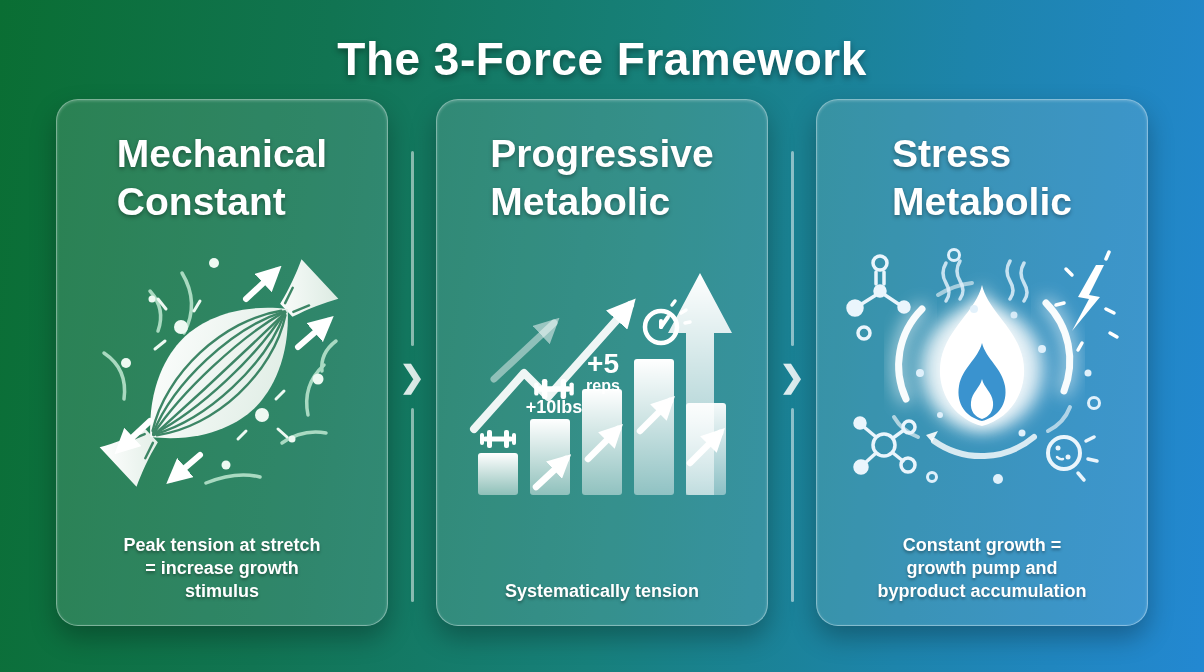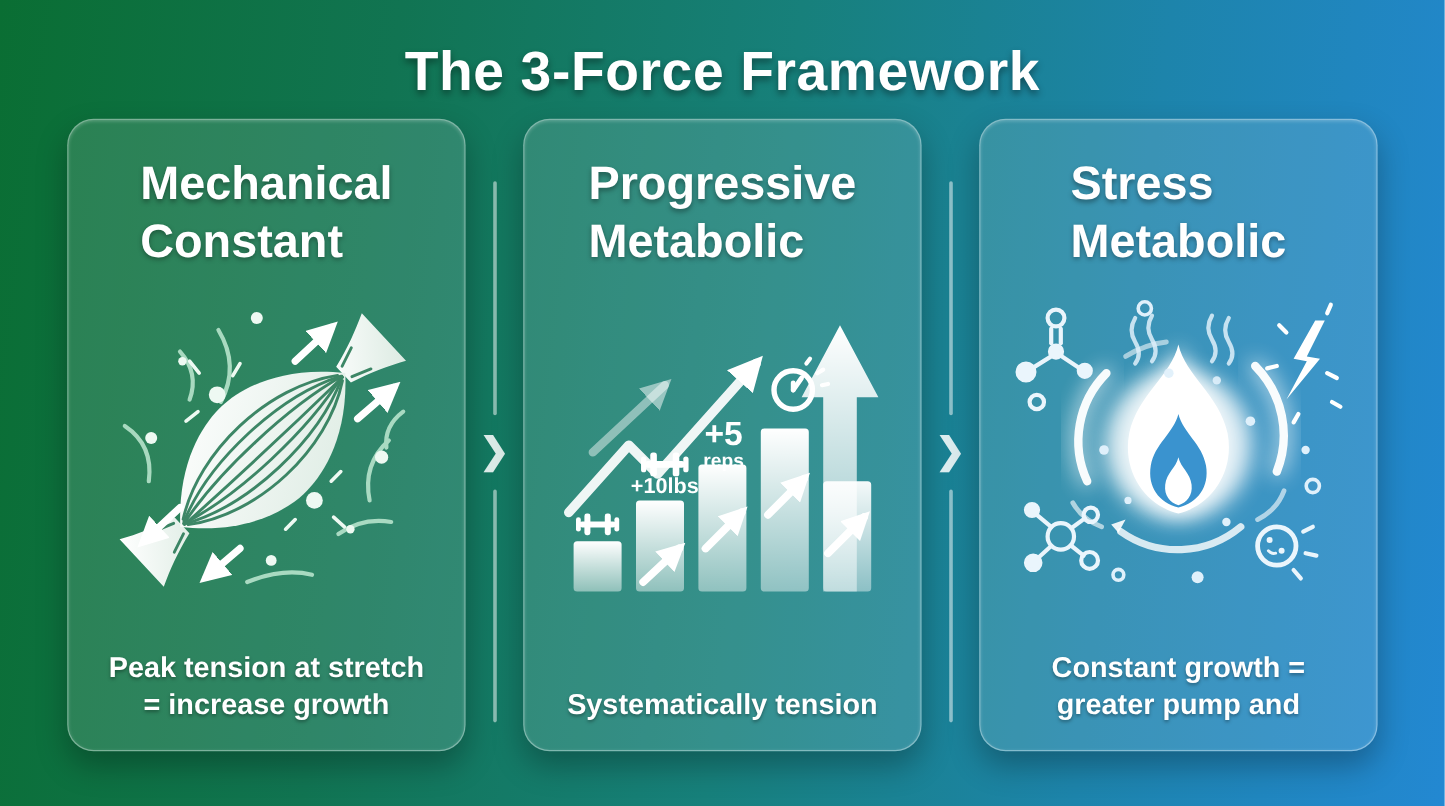--- a/index.html
+++ b/index.html
@@ -27,21 +27,21 @@
     display:flex; flex-direction:column; align-items:center;
     padding:30px 14px 22px;
   }
   .card-heading {
     font-size:39px; font-weight:800; line-height:1.24;
     text-shadow: 0 2px 4px rgba(0,0,0,.35);
   }
   .card-illustration { margin:auto 0; }
   .card-body {
     margin-top:auto; text-align:center;
-    font-size:24px; font-weight:700; line-height:1.27;
+    font-size:18px; font-weight:700; line-height:1.27;
     text-shadow: 0 2px 3px rgba(0,0,0,.35);
   }
   .separator {
     flex:0 0 48px; display:flex; flex-direction:column; align-items:center;
     padding:52px 0 24px;
   }
   .sep-line { width:3px; flex:1; background:rgba(255,255,255,.5); border-radius:2px; }
   .sep-chevron {
     margin:16px 0; font-size:30px; font-weight:600;
     color:rgba(255,255,255,.85); line-height:1;
@@ -123,20 +123,21 @@
           <line x1="79" y1="94" x2="69" y2="102"></line>
           <line x1="190" y1="152" x2="198" y2="144"></line>
           <line x1="160" y1="184" x2="152" y2="192"></line>
           <line x1="192" y1="182" x2="201" y2="190"></line>
         </g>
       </svg>
 
       <div class="card-body">
         <div>Peak tension at stretch</div>
         <div>= increase growth</div>
+        <div>stimulus</div>
       </div>
     </div>
 
     <div class="separator">
       <div class="sep-line"></div>
       <div class="sep-chevron">❯</div>
       <div class="sep-line"></div>
     </div>
 
     <div class="card">
@@ -324,18 +325,19 @@
         </g>
         <g fill="none" stroke="#dff0fb" stroke-width="3">
           <circle cx="112" cy="8" r="5.5"></circle>
           <circle cx="252" cy="156" r="5.5"></circle>
           <circle cx="90" cy="230" r="4.5"></circle>
         </g>
       </svg>
 
       <div class="card-body">
         <div>Constant growth =</div>
-        <div>greater pump and</div>
+        <div>growth pump and</div>
+        <div>byproduct accumulation</div>
       </div>
     </div>
 
   </div>
 </div>
 
 </body></html>

